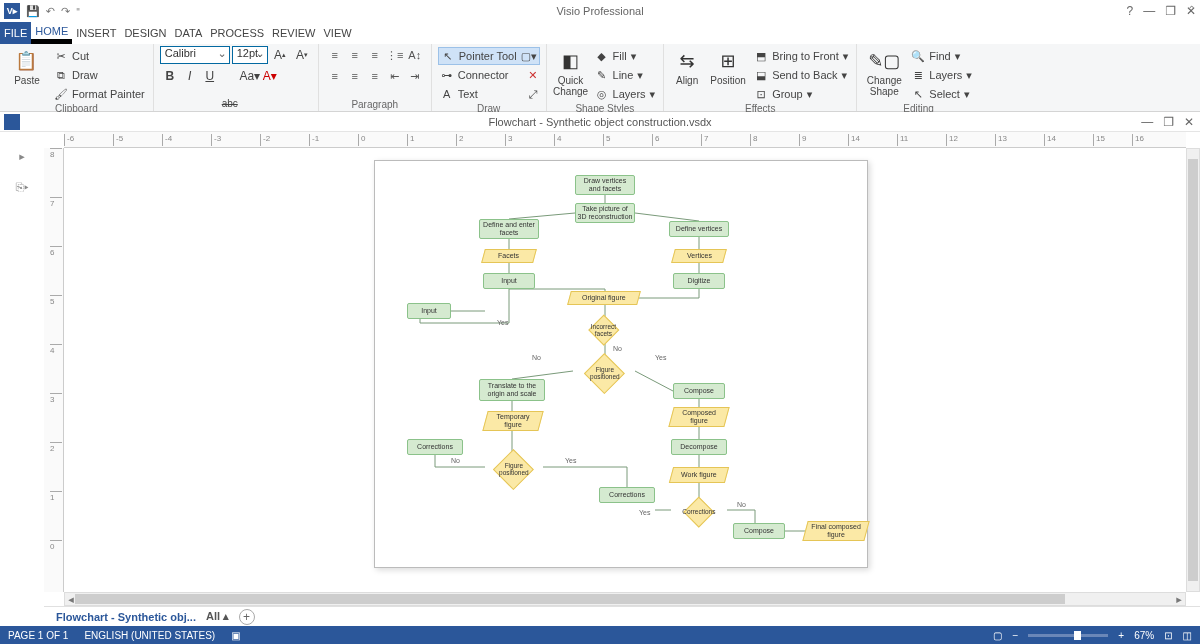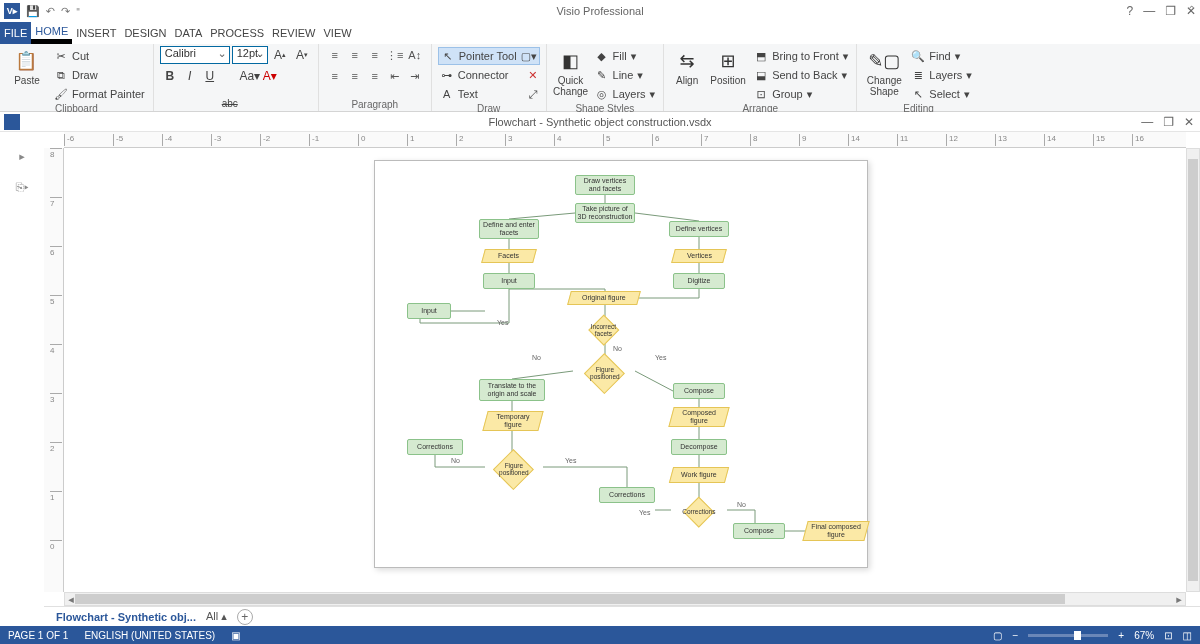--- a/index.html
+++ b/index.html
@@ -60,21 +60,21 @@
 .page{position:absolute;left:330px;top:28px;width:494px;height:408px;background:#fff;border:1px solid #bbb;box-shadow:2px 2px 6px rgba(0,0,0,0.15);}
 .shape{position:absolute;font-size:7px;text-align:center;display:flex;align-items:center;justify-content:center;line-height:1.1;padding:1px;}
 .proc{background:#d5ead0;border:1px solid #8bc28a;border-radius:2px;}
 .data{background:#fbe9a6;border:1px solid #e5c556;transform:skewX(-15deg);}
 .data span{transform:skewX(15deg);display:block;}
 .dec{background:#fbe9a6;border:1px solid #e5c556;transform:rotate(45deg);}
 .dec span{transform:rotate(-45deg);display:block;font-size:6.5px;}
 .lbl{position:absolute;font-size:7px;color:#666;}
 .pagetabs{position:absolute;bottom:18px;left:44px;right:0;height:20px;display:flex;align-items:center;background:#fff;border-top:1px solid #e0e0e0;padding-left:12px;gap:10px;}
 .pagetab{font-size:11px;color:#2b579a;font-weight:bold;cursor:pointer;}
-.pagetab.sec{color:#555;font-weight:normal;}
+.pagetab.sec{color:#555;font-weight:bold;}
 .addpage{width:16px;height:16px;border:1px solid #aaa;border-radius:50%;display:flex;align-items:center;justify-content:center;color:#666;cursor:pointer;font-size:12px;}
 .statusbar{position:absolute;bottom:0;left:0;right:0;height:18px;background:#2b579a;color:#fff;display:flex;align-items:center;font-size:10px;padding:0 8px;justify-content:space-between;}
 .statusbar .r{display:flex;align-items:center;gap:10px;}
 .zoomslider{width:80px;height:3px;background:#6a87b8;position:relative;}
 .zoomslider .zk{position:absolute;left:46px;top:-3px;width:7px;height:9px;background:#fff;}
 svg.conn{position:absolute;left:0;top:0;width:100%;height:100%;pointer-events:none;}
 svg.conn line{stroke:#7a9a7a;stroke-width:1;}
 </style>
 </head>
 <body>
@@ -221,21 +221,21 @@
       <div class="bigbtn" style="width:40px;">
           <div class="ic">⊞</div>
           <div class="lb">Position</div>
         </div>
       <div class="smallstack">
         <div class="smallbtn"><span class="ic">⬒</span><span>Bring to Front</span> ▾</div>
         <div class="smallbtn"><span class="ic">⬓</span><span>Send to Back</span> ▾</div>
         <div class="smallbtn"><span class="ic">⊡</span><span>Group</span> ▾</div>
       </div>
     </div>
-    <div class="label">Arrange</div>
+    <div class="label">Effects</div>
   </div>
 
   <div class="group" style="min-width:120px;border-right:0;">
     <div class="body">
       <div class="bigbtn" style="width:42px;">
           <div class="ic">✎▢</div>
           <div class="lb">Change Shape</div>
         </div>
       <div class="smallstack">
         <div class="smallbtn"><span class="ic">🔍</span><span>Find</span>▾</div>

